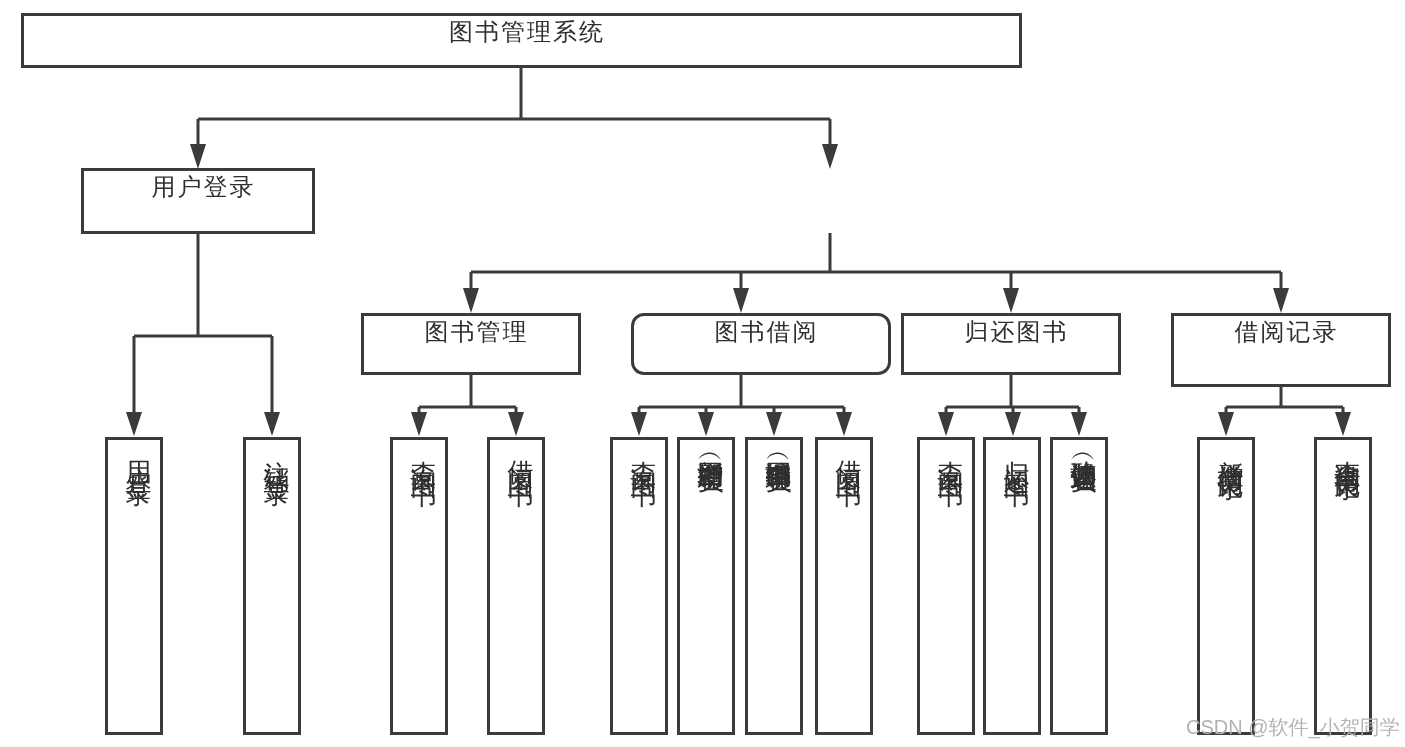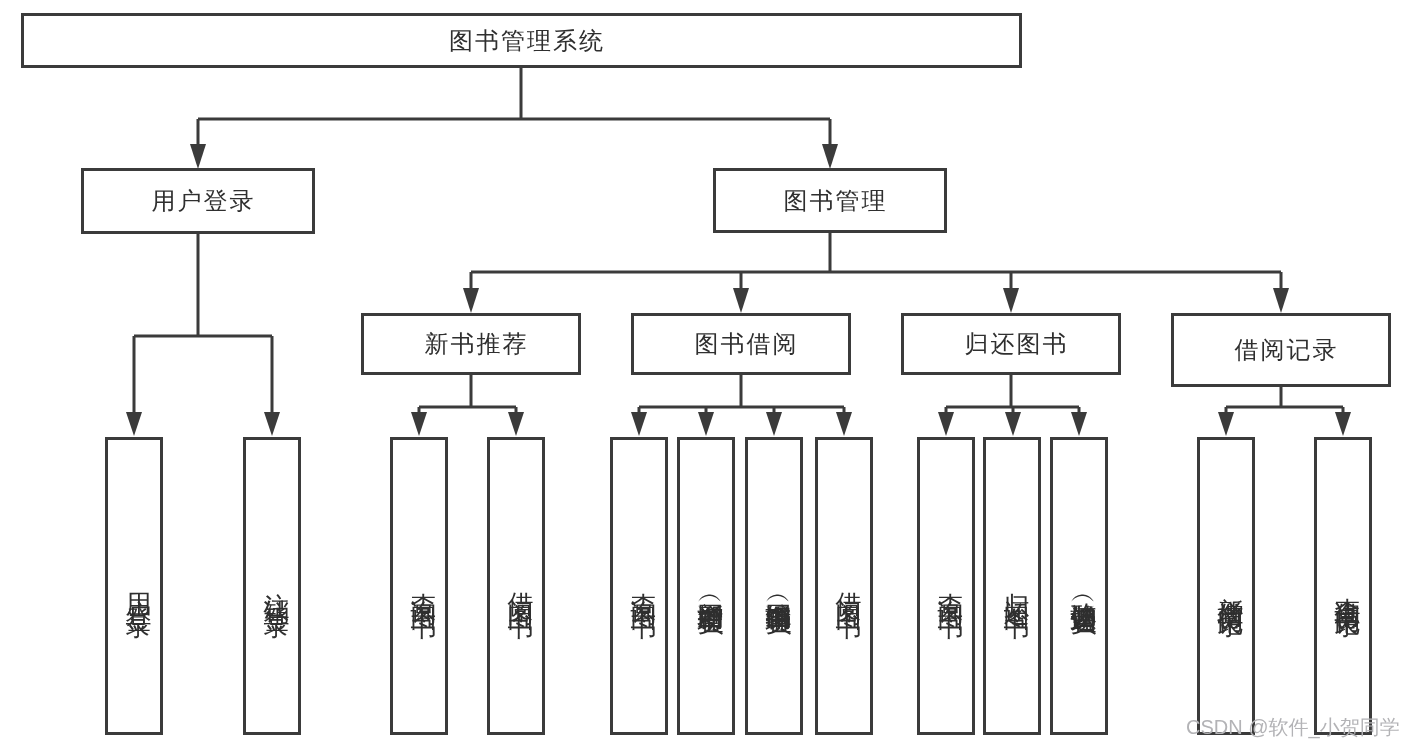--- a/index.html
+++ b/index.html
@@ -18,21 +18,20 @@
     z-index: 1;
   }
   .wires path { stroke: #3b3b3b; stroke-width: 3; fill: none; }
   .wires polygon { fill: #3b3b3b; stroke: none; }
   .node {
     position: absolute;
     box-sizing: border-box;
     background: #ffffff;
     border: 3px solid #3b3b3b;
     display: flex;
-    align-items: center;
     justify-content: center;
     color: #2f2f2f;
     z-index: 2;
     padding-left: 11px;
   }
   .hnode { font-size: 24px; letter-spacing: 2px; }
   .leaf { font-size: 26px; }
   .vtext {
     writing-mode: vertical-rl;
     text-orientation: mixed;
@@ -100,28 +99,25 @@
     </g>
   </svg>
 
   <div class="node hnode" style="left:21px; top:13px; width:1001px; height:55px;">
     <span>图书管理系统</span>
   </div>
 
   <div class="node hnode" style="left:81px; top:168px; width:234px; height:66px;">
     <span>用户登录</span>
   </div>
-  <div class="node hnode" style="left:713px; top:168px; width:234px; height:65px;">
+
+  <div class="node hnode" style="left:361px; top:313px; width:220px; height:62px;">
     <span>图书管理</span>
   </div>
-
-  <div class="node hnode" style="left:361px; top:313px; width:220px; height:62px;">
-    <span>新书推荐</span>
-  </div>
-  <div class="node hnode" style="left:631px; top:313px; width:220px; height:62px;">
+  <div class="node hnode" style="left:631px; top:313px; width:260px; height:62px;border-radius:13px;">
     <span>图书借阅</span>
   </div>
   <div class="node hnode" style="left:901px; top:313px; width:220px; height:62px;">
     <span>归还图书</span>
   </div>
   <div class="node hnode" style="left:1171px; top:313px; width:220px; height:74px;">
     <span>借阅记录</span>
   </div>
 
   <div class="node leaf" style="left:105px; top:437px; width:58px; height:298px;">

